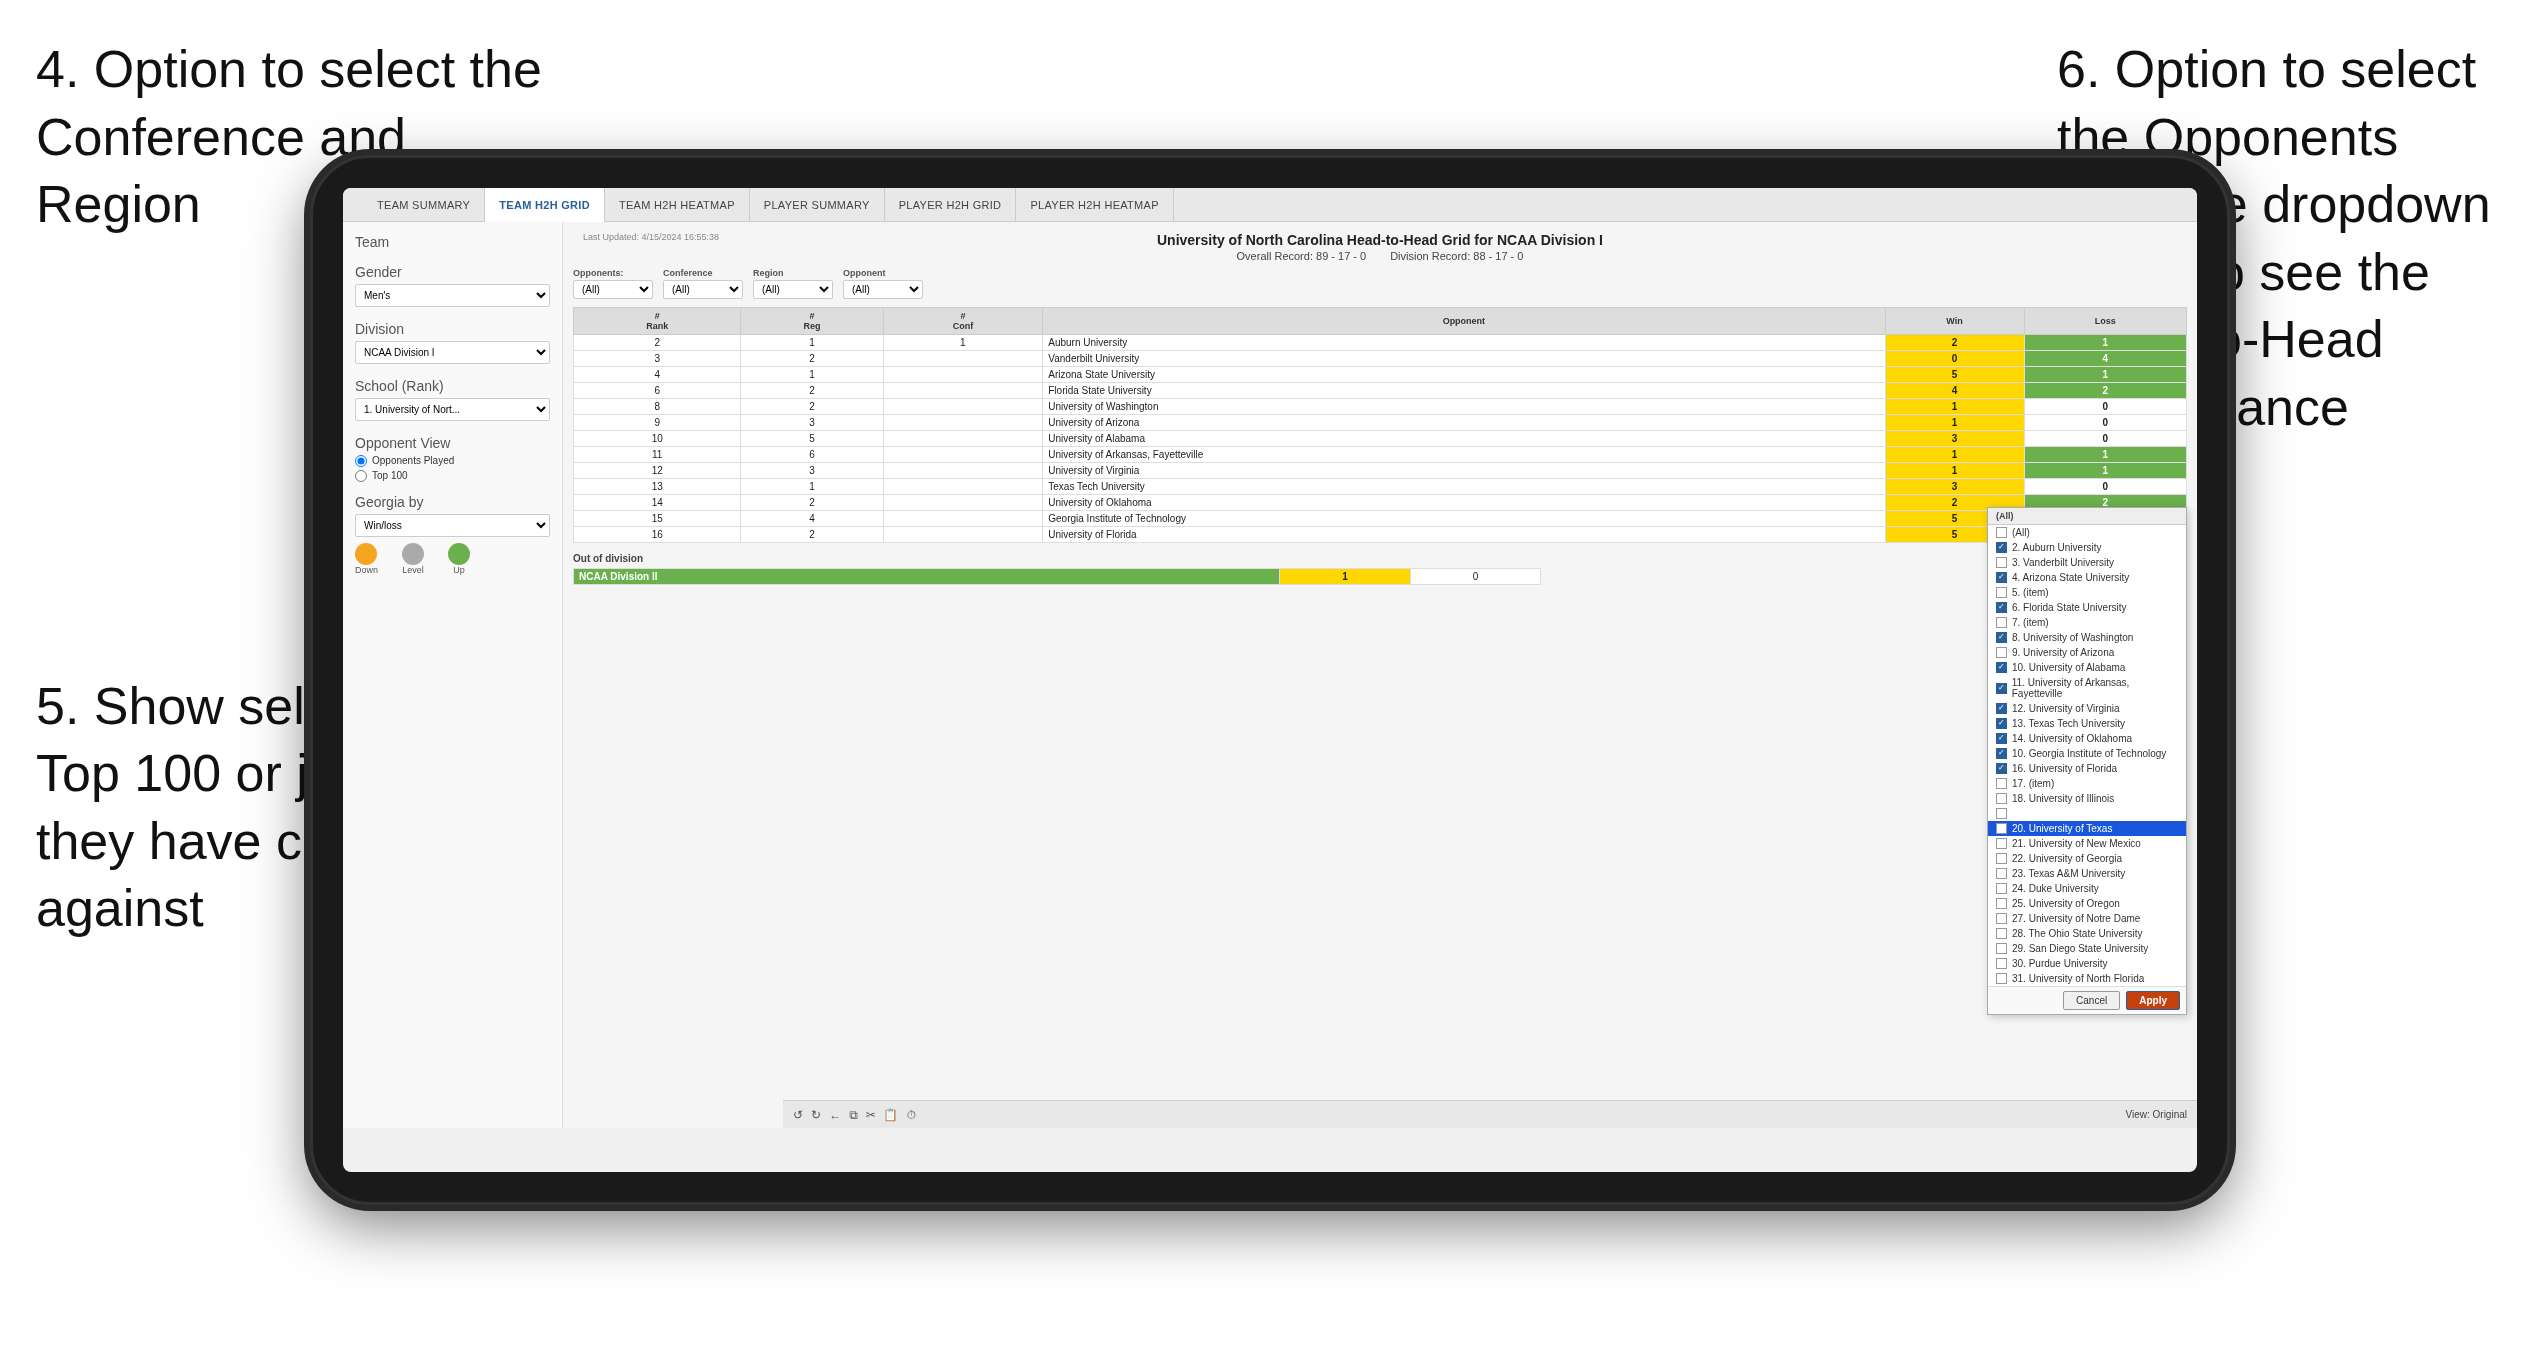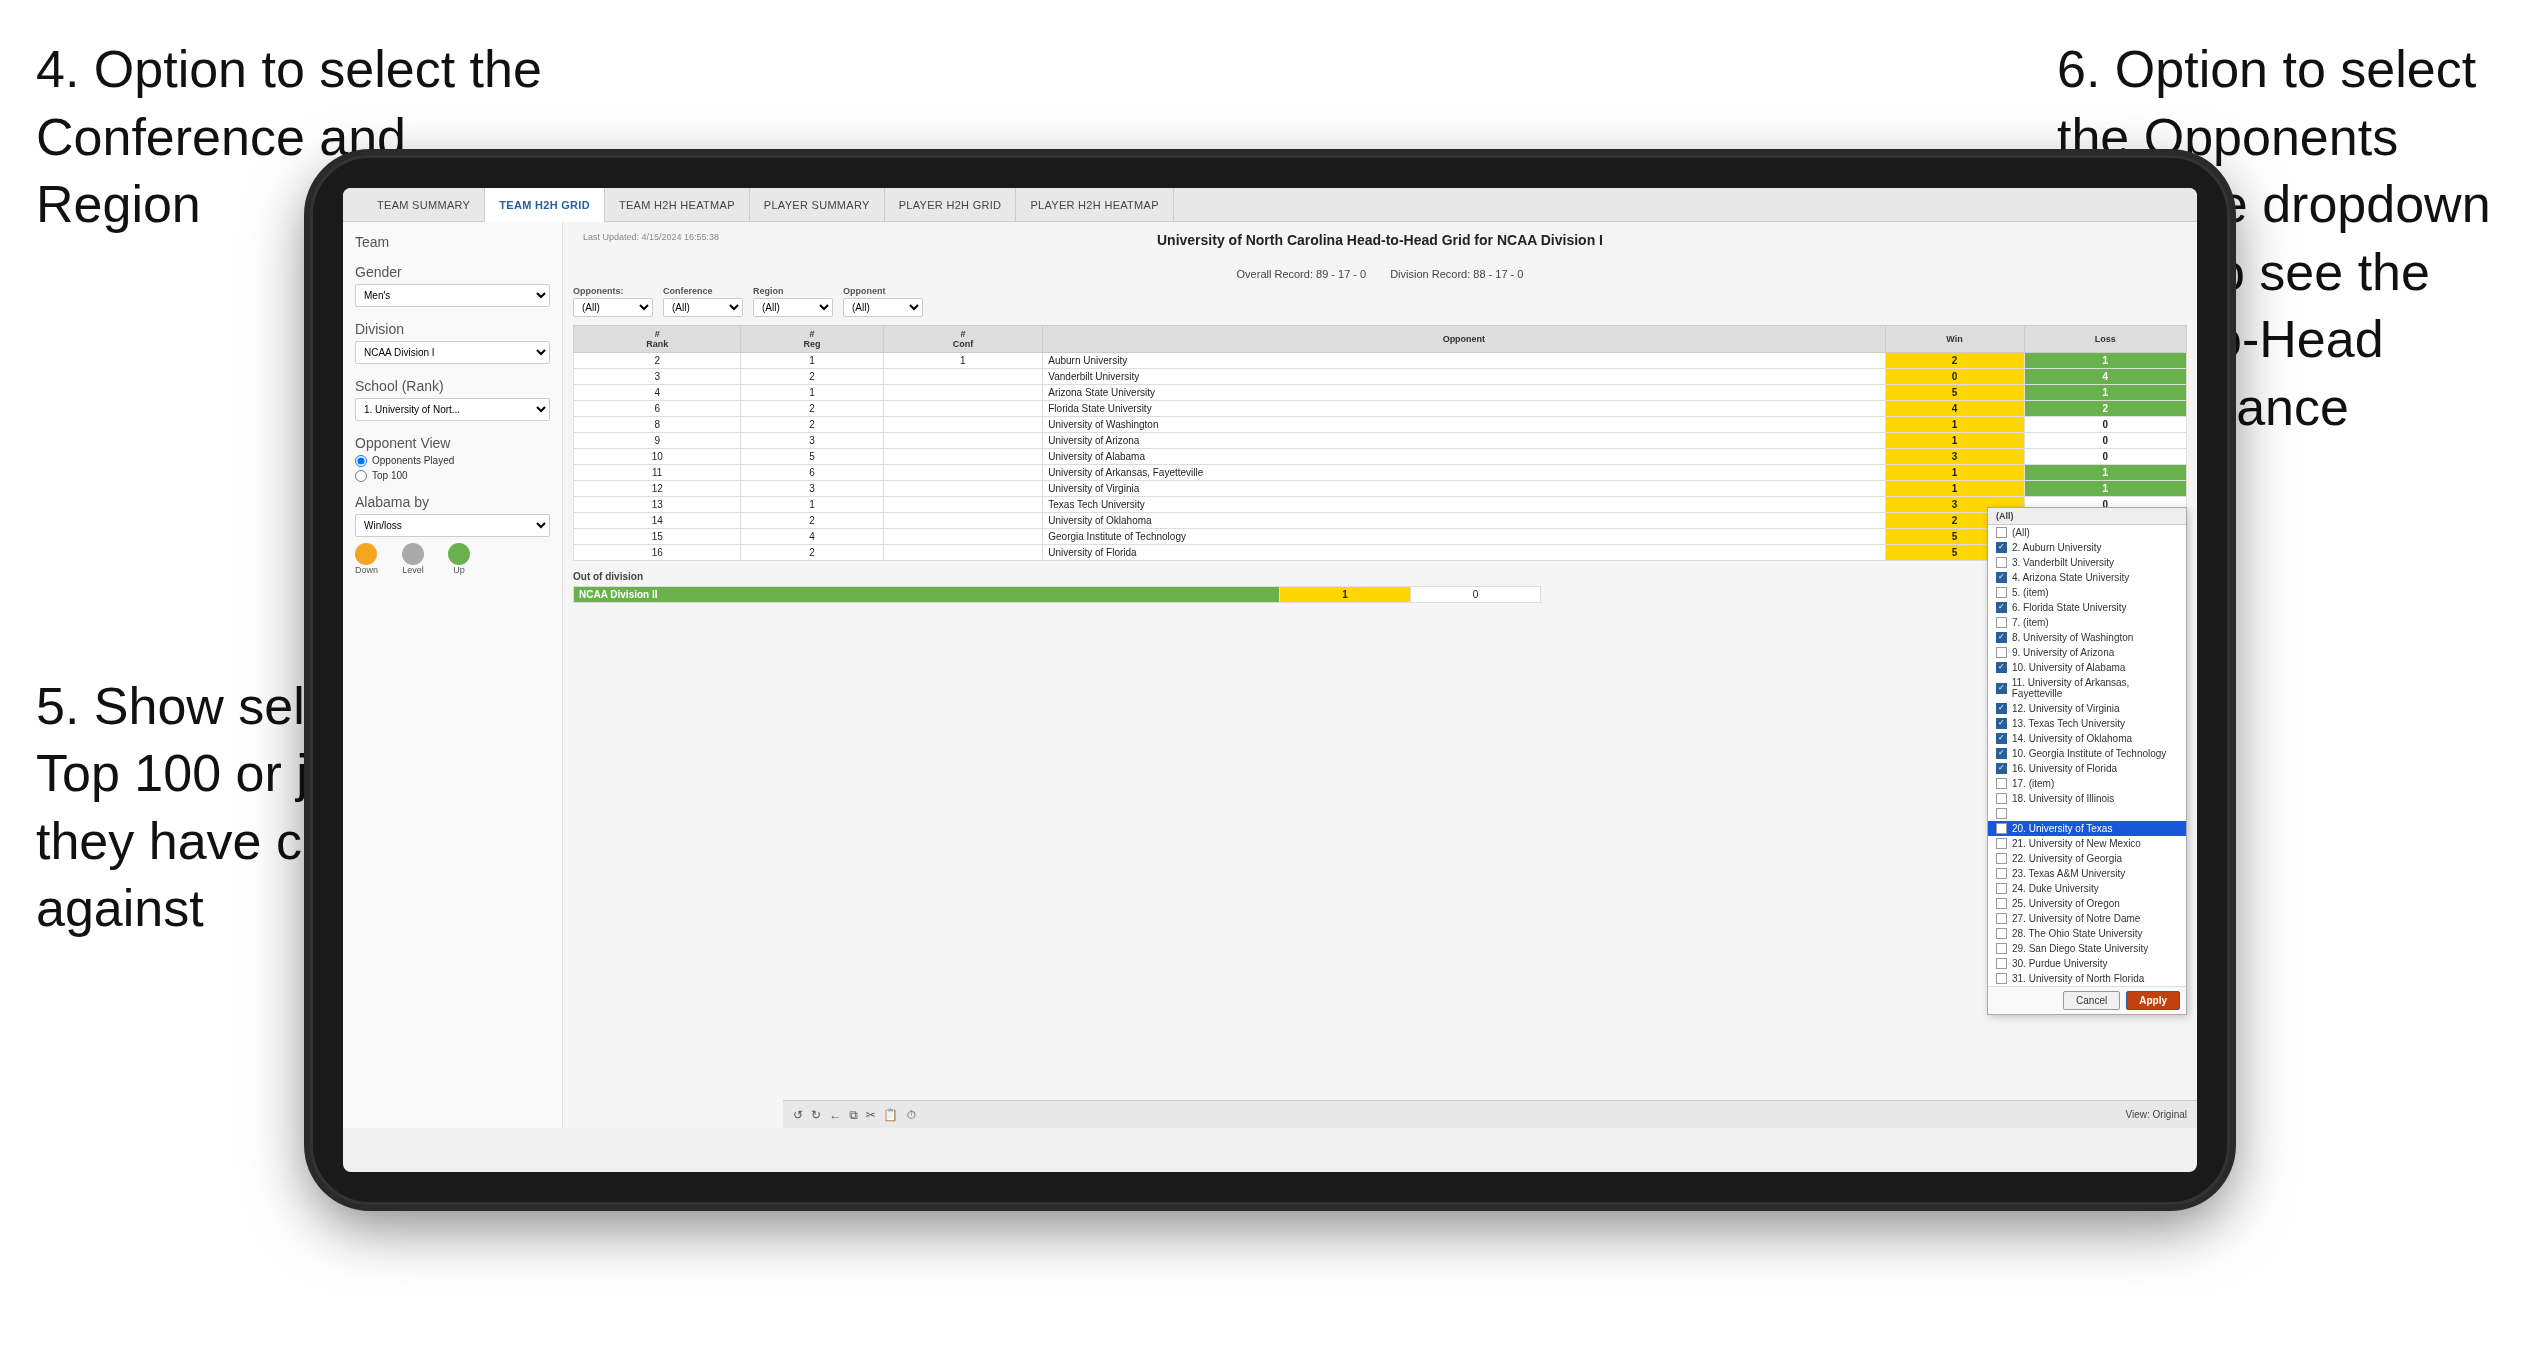--- a/index.html
+++ b/index.html
@@ -199,21 +199,21 @@
       font-size: 14px;
       font-weight: 700;
       color: #222;
     }
     .page-subtitle {
       display: flex;
       justify-content: center;
       gap: 24px;
       font-size: 11px;
       color: #444;
-      margin-top: 20px;
+      margin-top: 2px;
     }
     .last-updated {
       font-size: 9px;
       color: #888;
       position: absolute;
       top: 10px;
       left: 20px;
     }
 
     
@@ -447,21 +447,21 @@
             <input type="radio" name="opponentview" checked="" style="">
             <span>Opponents Played</span>
           </div>
           <div class="radio-option">
             <input type="radio" name="opponentview" style="">
             <span>Top 100</span>
           </div>
         </div>
 
         <div class="colour-section">
-          <div class="sidebar-label">Alabama by</div>
+          <div class="sidebar-label">Georgia by</div>
           <select class="sidebar-select">
             <option>Win/loss</option>
           </select>
           <div class="colour-circles">
             <div>
               <div class="colour-circle" style="background:#f4a623;"></div>
               <div class="colour-label">Down</div>
             </div>
             <div>
               <div class="colour-circle" style="background:#aaaaaa;"></div>

